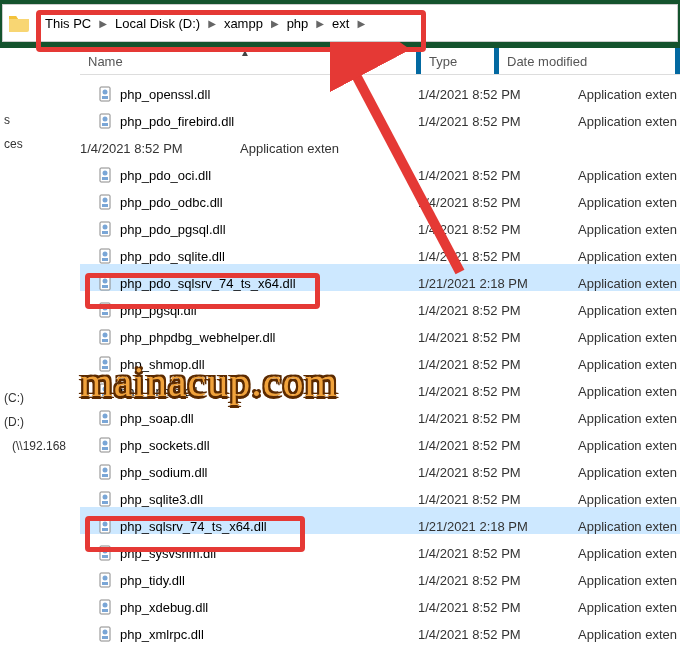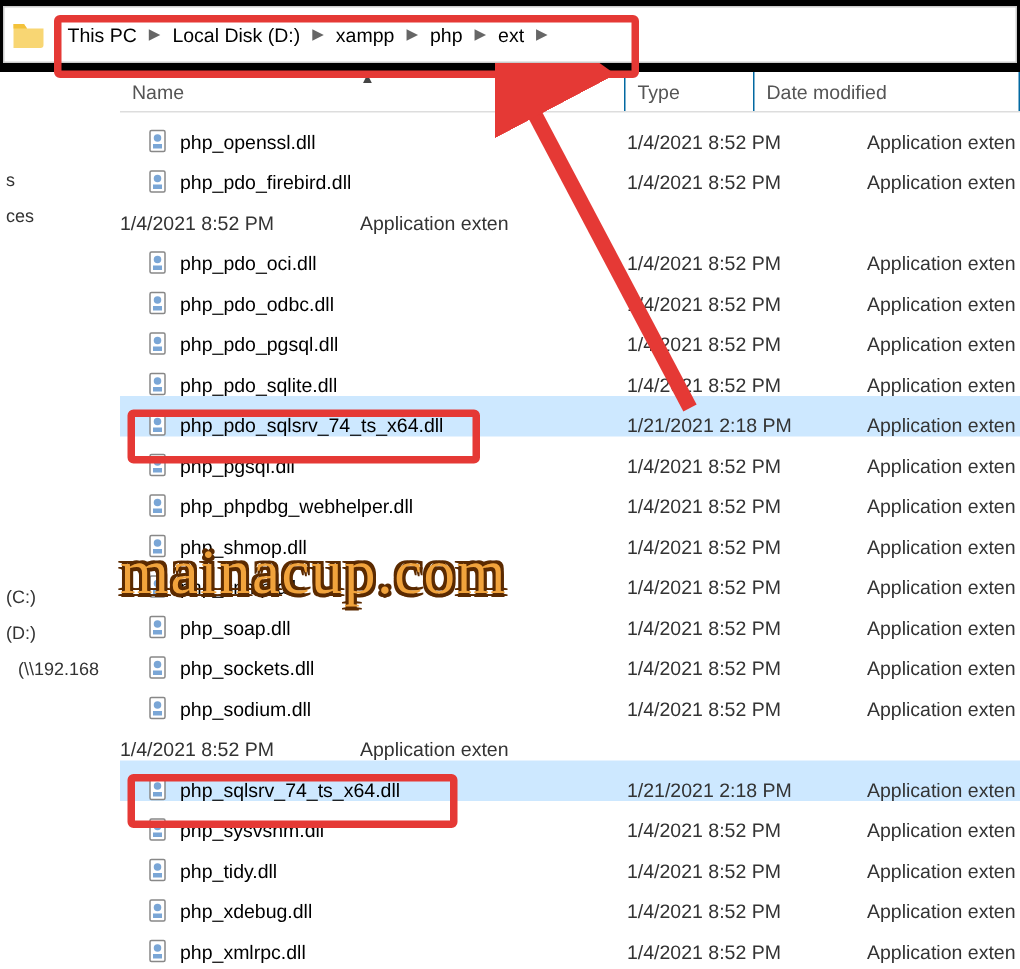--- a/index.html
+++ b/index.html
@@ -1,24 +1,24 @@
 <!DOCTYPE html>
 <html><head>
 <meta charset="utf-8">
 <style>
 html,body{margin:0;padding:0;font-family:"Segoe UI",Tahoma,sans-serif;font-size:13px;color:#000;background:#fff;width:680px;height:646px;overflow:hidden;position:relative}
-.win{position:absolute;left:0;top:0;width:680px;height:646px;background:#000000}
+.win{position:absolute;left:0;top:0;width:680px;height:646px;background:#14532d}
 .addr-bar{display:flex;align-items:center;height:36px;border:1px solid #ccc;background:#fff;margin:4px 2px 0 2px}
 .folder-ico{width:24px;height:24px;margin:0 8px 0 4px;flex:0 0 auto}
 .crumbs{display:flex;align-items:center;height:100%;gap:0}
 .crumb{padding:0 6px;height:100%;display:flex;align-items:center;white-space:nowrap}
 .chev{color:#666;font-size:10px;padding:0 2px}
 .listpane{position:absolute;left:80px;right:0;top:48px;bottom:0;background:#fff}
 .colhdr{display:flex;height:26px;border-bottom:1px solid #ddd;background:#fff;color:#555;position:relative}
-.colhdr .col{border-right:1px solid #0369a1;padding:4px 8px;display:flex;align-items:center}
+.colhdr .col{border-right:5px solid #0369a1;padding:4px 8px;display:flex;align-items:center}
 .col-name{width:320px;padding-left:8px}
 .col-date{width:160px}
 .col-type{flex:1}
 .sort-ind{position:absolute;left:160px;top:-1px;color:#444;font-size:10px}
 .rows{}
 .row{display:flex;height:27px;align-items:flex-end}
 .row.sel{background:#cde8ff}
 .cell{overflow:hidden;white-space:nowrap}
 .cell-name{width:320px;padding-left:18px;display:flex;align-items:center;gap:6px}
 .cell-date{width:160px;color:#333}
@@ -242,20 +242,28 @@
                 <rect x="2" y="1" width="10" height="14" rx="1" fill="#fff" stroke="#888"></rect>
                 <circle cx="7" cy="6" r="2.5" fill="#7aa6d6"></circle>
                 <rect x="4" y="10" width="6" height="3" fill="#7aa6d6"></rect>
               </svg></span>
             <span>php_sodium.dll</span>
           </div>
           <div class="cell cell-date">1/4/2021 8:52 PM</div>
           <div class="cell cell-type">Application exten</div>
         </div>
         <div class="row">
+          <div class="cell cell-name">
+            <span class="file-ico"><svg viewBox="0 0 16 16" width="16" height="16">
+                <rect x="2" y="1" width="10" height="14" rx="1" fill="#fff" stroke="#888"></rect>
+                <circle cx="7" cy="6" r="2.5" fill="#7aa6d6"></circle>
+                <rect x="4" y="10" width="6" height="3" fill="#7aa6d6"></rect>
+              </svg></span>
+            <span>php_sqlite3.dll</span>
+          </div>
           <div class="cell cell-date">1/4/2021 8:52 PM</div>
           <div class="cell cell-type">Application exten</div>
         </div>
         <div class="row sel">
           <div class="cell cell-name">
             <span class="file-ico"><svg viewBox="0 0 16 16" width="16" height="16">
                 <rect x="2" y="1" width="10" height="14" rx="1" fill="#fff" stroke="#888"></rect>
                 <circle cx="7" cy="6" r="2.5" fill="#7aa6d6"></circle>
                 <rect x="4" y="10" width="6" height="3" fill="#7aa6d6"></rect>
               </svg></span>

